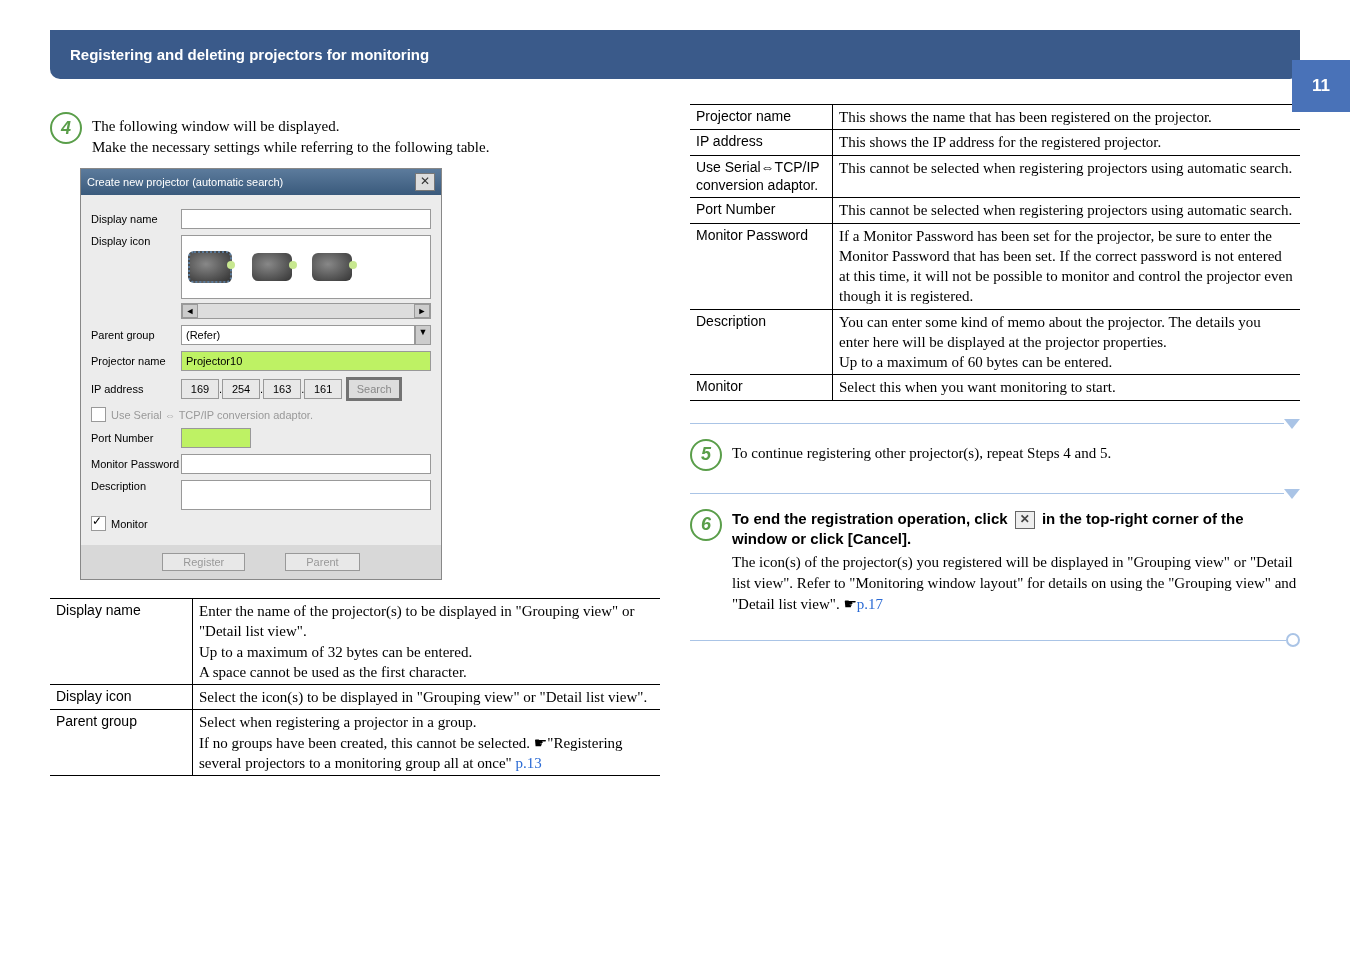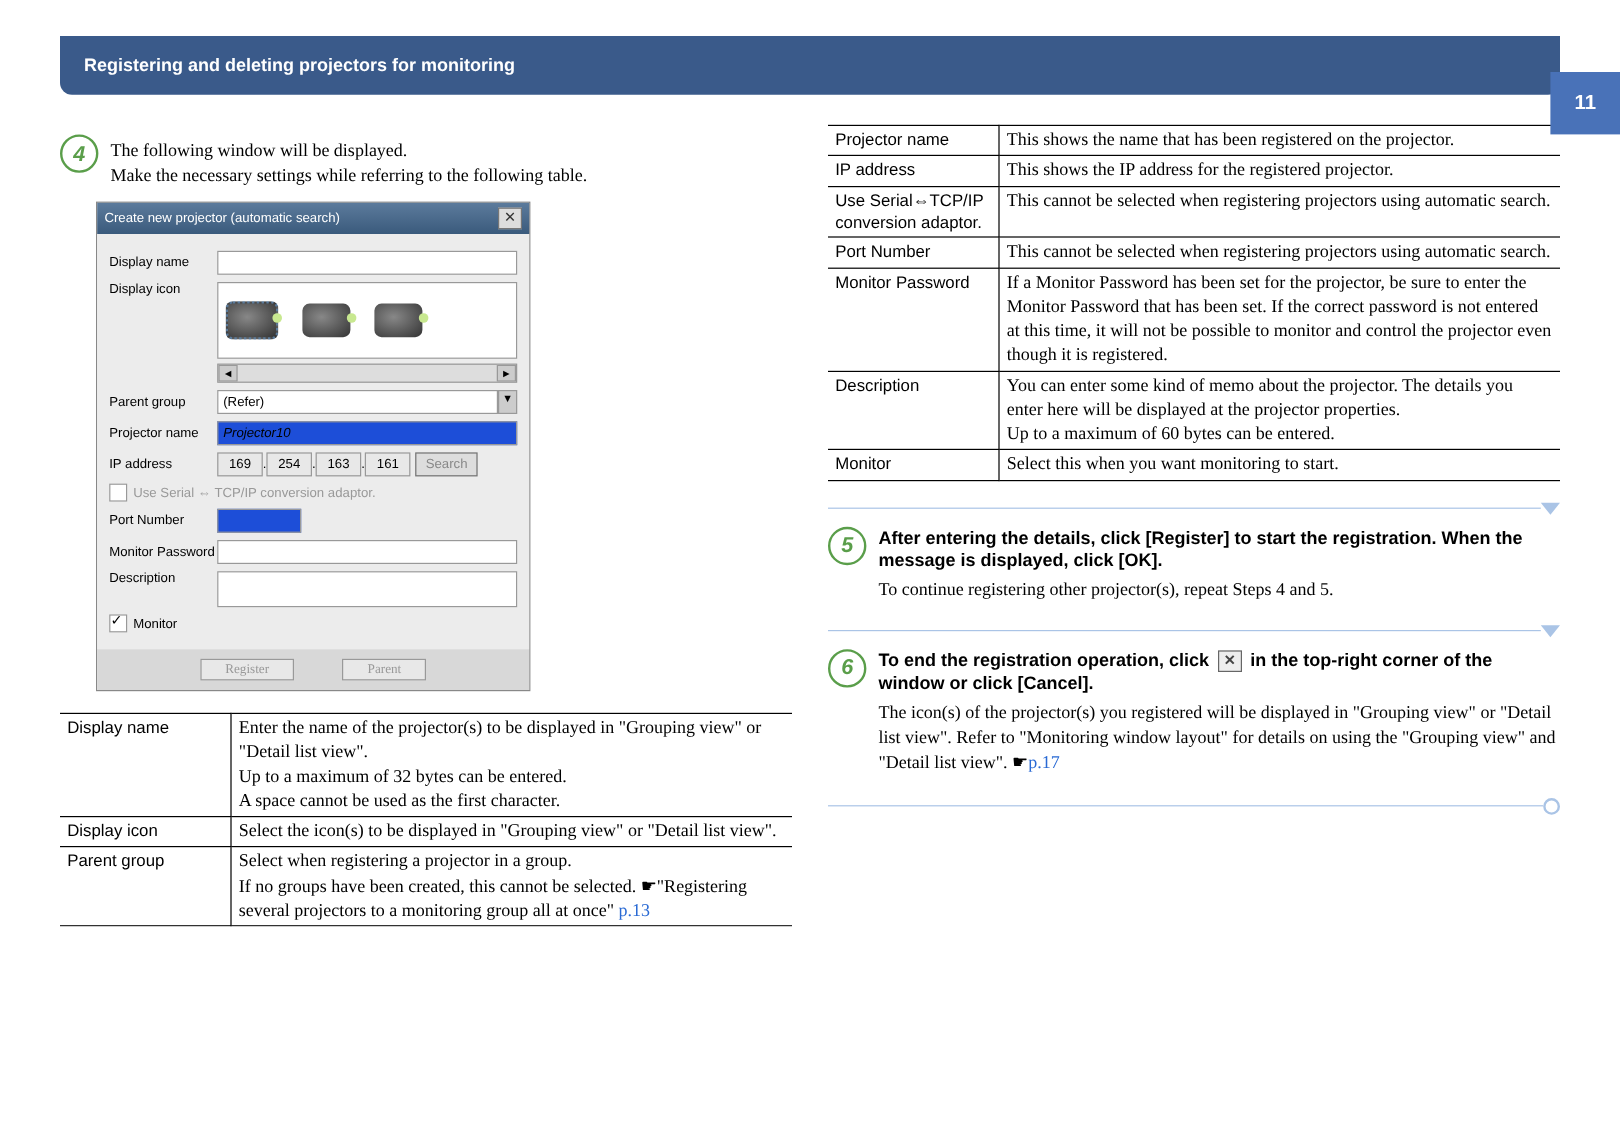--- a/index.html
+++ b/index.html
@@ -111,21 +111,21 @@
 }
 .dfield {
   flex: 1;
   height: 18px;
   background: white;
   border: 1px solid #999;
   padding: 0 4px;
   font-size: 11px;
   line-height: 18px;
 }
-.dfield.readonly { background: #1d4ed8; font-style: italic; }
+.dfield.readonly { background: #bef264; }
 .icons-box {
   flex: 1;
   background: white;
   border: 1px solid #999;
   padding: 6px;
   display: flex;
   gap: 20px;
   align-items: center;
   height: 50px;
 }
@@ -145,27 +145,27 @@
   height: 8px;
   background: #c8e890;
   border-radius: 50%;
 }
 .proj-icon.sel { border: 2px dotted #5a7a9a; }
 .scrollbar-bottom {
   display:flex; margin-top:4px; border:1px solid #999; background:#ddd; height:14px;
 }
 .sb-btn { width:14px; background:#ccc; border:1px solid #999; text-align:center; font-size:9px; line-height:12px; }
 .dfield-search {
-  width: 50px; height: 18px; background:#ddd; border:1px solid #737373; margin-left:4px; text-align:center; line-height:18px; color:#888;
+  width: 50px; height: 18px; background:#ddd; border:3px solid #737373; margin-left:4px; text-align:center; line-height:18px; color:#888;
 }
 .ipseg { width: 36px; background:#e8e8e8; border:1px solid #999; height:18px; text-align:center; line-height:18px; display:inline-block; }
 .chk { width:13px; height:13px; border:1px solid #999; background:white; margin-right:5px; display:inline-block; position:relative; }
 .chk.on::after { content:"✓"; position:absolute; top:-3px; left:0; font-size:12px; }
 .dlg-buttons { display:flex; justify-content:center; gap:40px; background:#d8d8d8; padding:8px; }
-.dlg-btn { padding: 2px 20px; border:1px solid #999; background:#e8e8e8; color:#999; font-size:11px;font-family:Liberation Serif, serif; }
+.dlg-btn { padding: 2px 20px; border:1px solid #999; background:#e8e8e8; color:#999; font-size:11px; }
 
 .def-table {
   border-collapse: collapse;
   width: 100%;
   font-family: Georgia, serif;
   font-size: 15px;
   margin-top: 18px;
 }
 .def-table td {
   border-top: 1px solid #000;
@@ -348,21 +348,20 @@
     </table>
 
     <div class="divider-blue">
         <span class="line"></span>
         <span class="tri"></span>
       </div>
 
     <div class="step">
       <span class="step-badge">5</span>
       <div class="step-body">
-        <div class="step-title">After entering the details, click [Register] to start the registration. When the message is displayed, click [OK].</div>
         <div class="step-text">To continue registering other projector(s), repeat Steps 4 and 5.</div>
       </div>
     </div>
 
     <div class="divider-blue">
         <span class="line"></span>
         <span class="tri"></span>
       </div>
 
     <div class="step">

